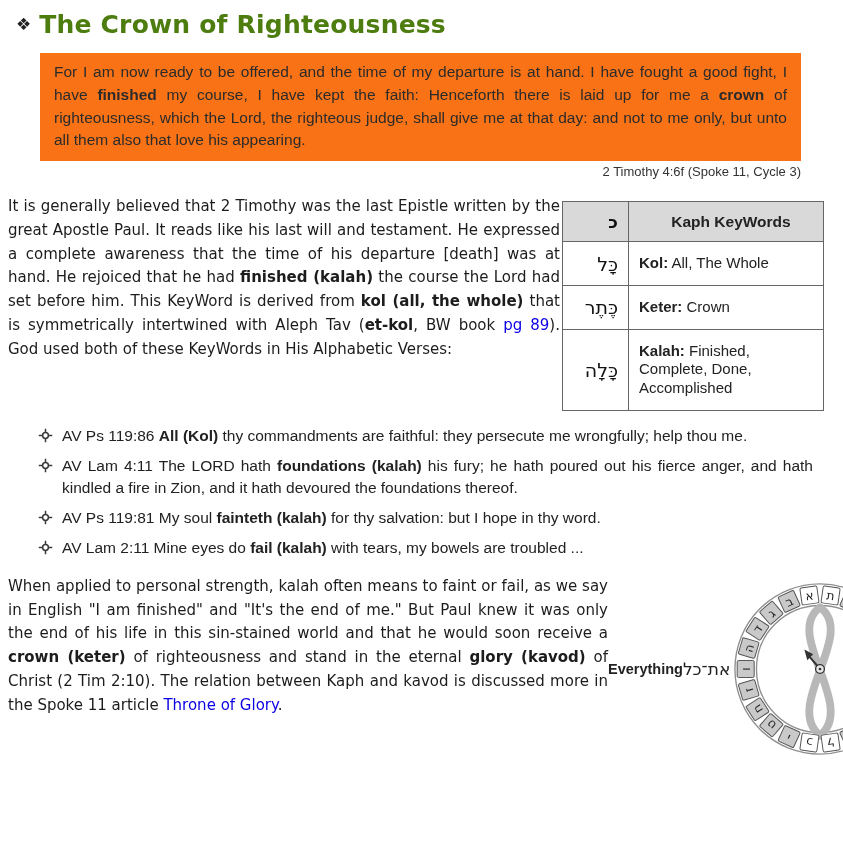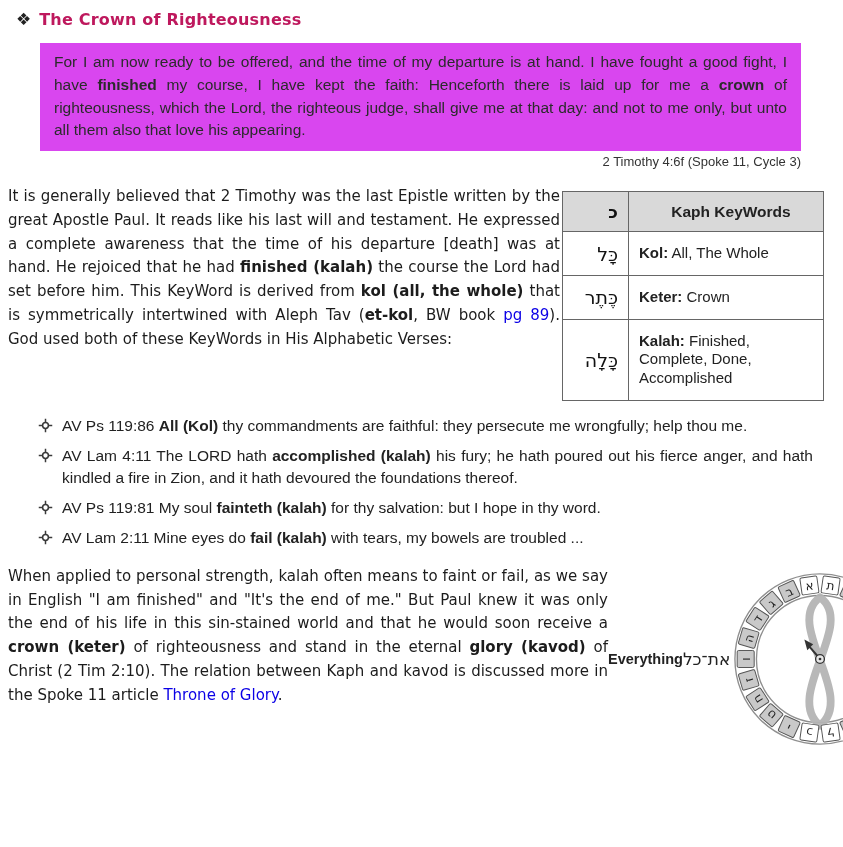--- a/index.html
+++ b/index.html
@@ -8,26 +8,26 @@
     width: 843px; min-height: 847px;
     font-family: "DejaVu Sans", sans-serif;
     color: #1c1c1c;
     position: relative;
   }
   .page { padding: 10px 0 6px 0; }
 
   
   .title-row { display: flex; align-items: center; gap: 8px; padding-left: 16px; margin-bottom: 14px; }
   .title-icon { font-size: 17px; color: #222; line-height: 1; }
-  h1.page-title { font-size: 16px; font-weight: bold; color: #be185d; letter-spacing: 0.2px; }
+  h1.page-title { font-size: 25px; font-weight: bold; color: #4d7c0f; letter-spacing: 0.2px; }
 
   
   .quote-box {
     margin: 0 42px 2px 40px;
-    background: #d946ef;
+    background: #f97316;
     padding: 8px 14px 9px 14px;
     font-family: "Liberation Sans", sans-serif;
     font-size: 15.5px; line-height: 1.47;
     color: #2b2b2b;
     text-align: justify;
   }
   .attribution {
     margin: 3px 42px 0 40px;
     text-align: right;
     font-family: "Liberation Sans", sans-serif;
@@ -148,21 +148,21 @@
         <svg viewBox="0 0 16 16" width="15" height="15">
             <g stroke="#3a3a3a" stroke-width="1.6" fill="none">
               <circle cx="8" cy="8" r="3.1"></circle>
               <line x1="8" y1="0.8" x2="8" y2="4.9"></line>
               <line x1="8" y1="11.1" x2="8" y2="15.2"></line>
               <line x1="0.8" y1="8" x2="4.9" y2="8"></line>
               <line x1="11.1" y1="8" x2="15.2" y2="8"></line>
             </g>
           </svg>
       </span>
-      <span><span>AV Lam 4:11 The LORD hath </span><b>accomplished (kalah)</b><span> his fury; he hath poured out his fierce anger, and hath kindled a fire in Zion, and it hath devoured the foundations thereof.</span></span>
+      <span><span>AV Lam 4:11 The LORD hath </span><b>foundations (kalah)</b><span> his fury; he hath poured out his fierce anger, and hath kindled a fire in Zion, and it hath devoured the foundations thereof.</span></span>
     </li>
     <li>
       <span class="bullet-ic">
         <svg viewBox="0 0 16 16" width="15" height="15">
             <g stroke="#3a3a3a" stroke-width="1.6" fill="none">
               <circle cx="8" cy="8" r="3.1"></circle>
               <line x1="8" y1="0.8" x2="8" y2="4.9"></line>
               <line x1="8" y1="11.1" x2="8" y2="15.2"></line>
               <line x1="0.8" y1="8" x2="4.9" y2="8"></line>
               <line x1="11.1" y1="8" x2="15.2" y2="8"></line>

